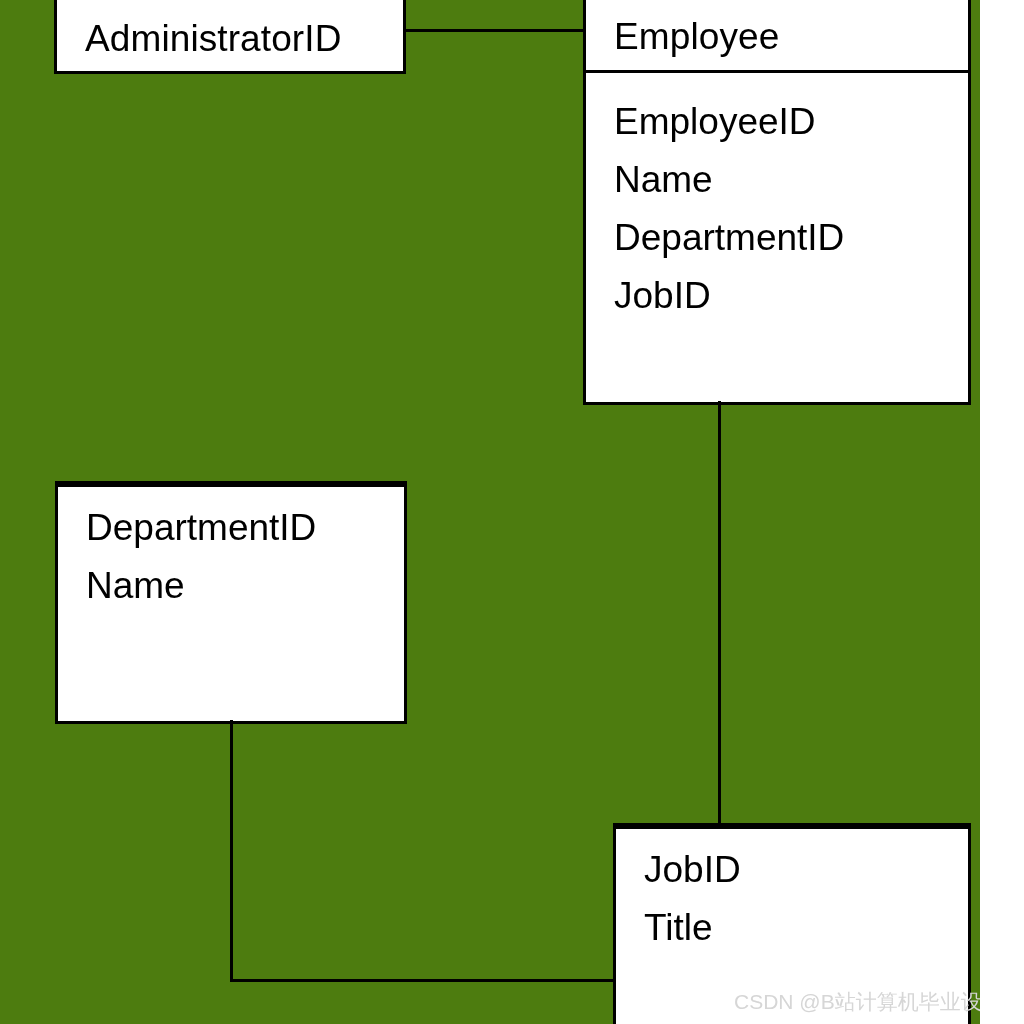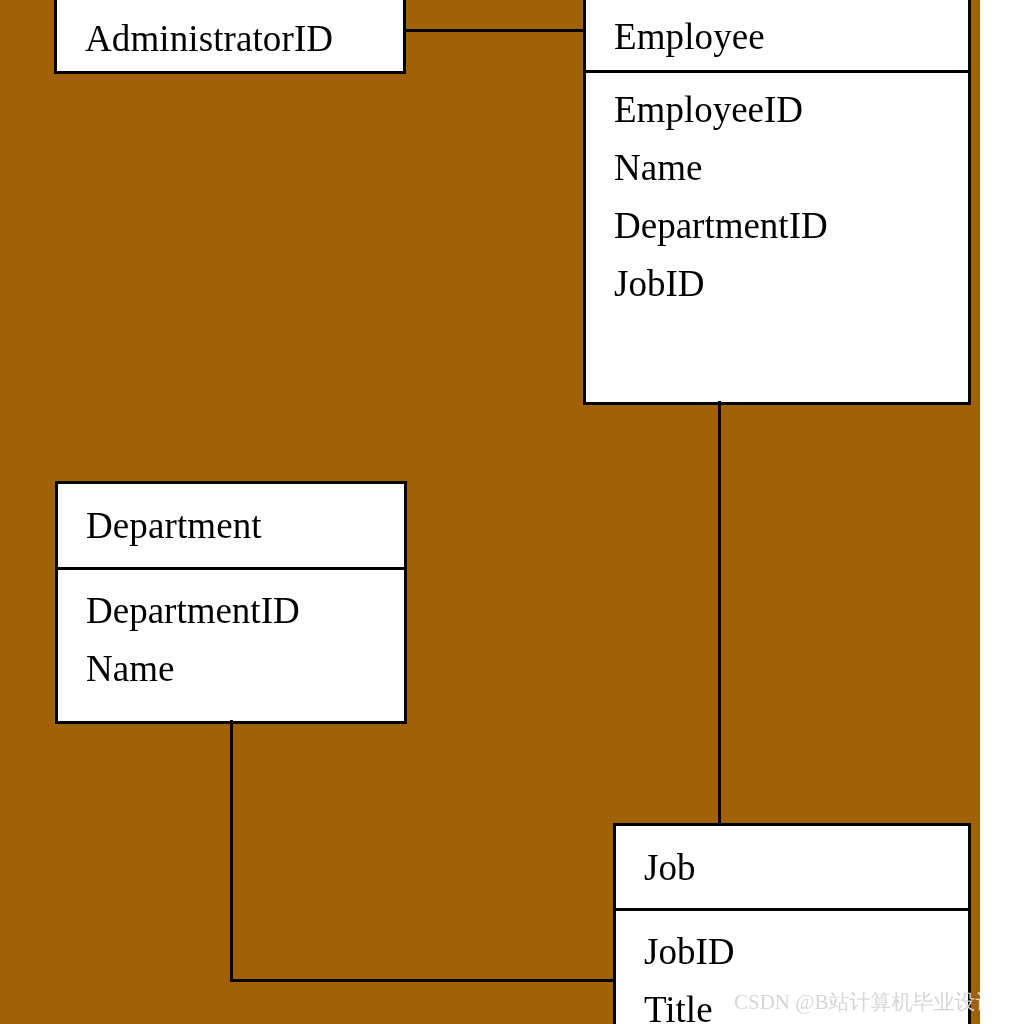--- a/index.html
+++ b/index.html
@@ -4,23 +4,23 @@
 <style>
   html, body {
     margin: 0;
     padding: 0;
     background: #ffffff;
   }
   #canvas {
     position: relative;
     width: 980px;
     height: 1024px;
-    background: #a16207;
+    background: #4d7c0f;
     overflow: hidden;
-    font-family: Liberation Serif, serif;
+    font-family: Liberation Sans, sans-serif;
   }
 
   
   .entity {
     position: absolute;
     box-sizing: border-box;
     background: #ffffff;
     border: 3px solid #000000;
   }
   .entity-header {
@@ -70,21 +70,21 @@
     top: -36px;
     width: 388px;
     height: 441px;
   }
   #box-employee .entity-header {
     height: 103px;
     align-items: flex-end;
     padding-bottom: 15px;
   }
   #box-employee .entity-body {
-    padding-top: 8px;
+    padding-top: 20px;
   }
 
   #box-department {
     left: 55px;
     top: 481px;
     width: 352px;
     height: 243px;
   }
   #box-department .entity-header {
     height: 83px;
@@ -166,30 +166,28 @@
     <div class="entity-divider"></div>
     <div class="entity-body">
       <div class="attr">EmployeeID</div>
       <div class="attr">Name</div>
       <div class="attr">DepartmentID</div>
       <div class="attr">JobID</div>
     </div>
   </div>
 
   <div class="entity" id="box-department">
-    <div class="entity-header">Department</div>
     <div class="entity-divider"></div>
     <div class="entity-body">
       <div class="attr">DepartmentID</div>
       <div class="attr">Name</div>
     </div>
   </div>
 
   <div class="entity" id="box-job">
-    <div class="entity-header">Job</div>
     <div class="entity-divider"></div>
     <div class="entity-body">
       <div class="attr">JobID</div>
       <div class="attr">Title</div>
     </div>
   </div>
 
   <div class="conn" id="conn-admin-employee"></div>
   <div class="conn" id="conn-employee-job"></div>
   <div class="conn" id="conn-department-job-v"></div>

